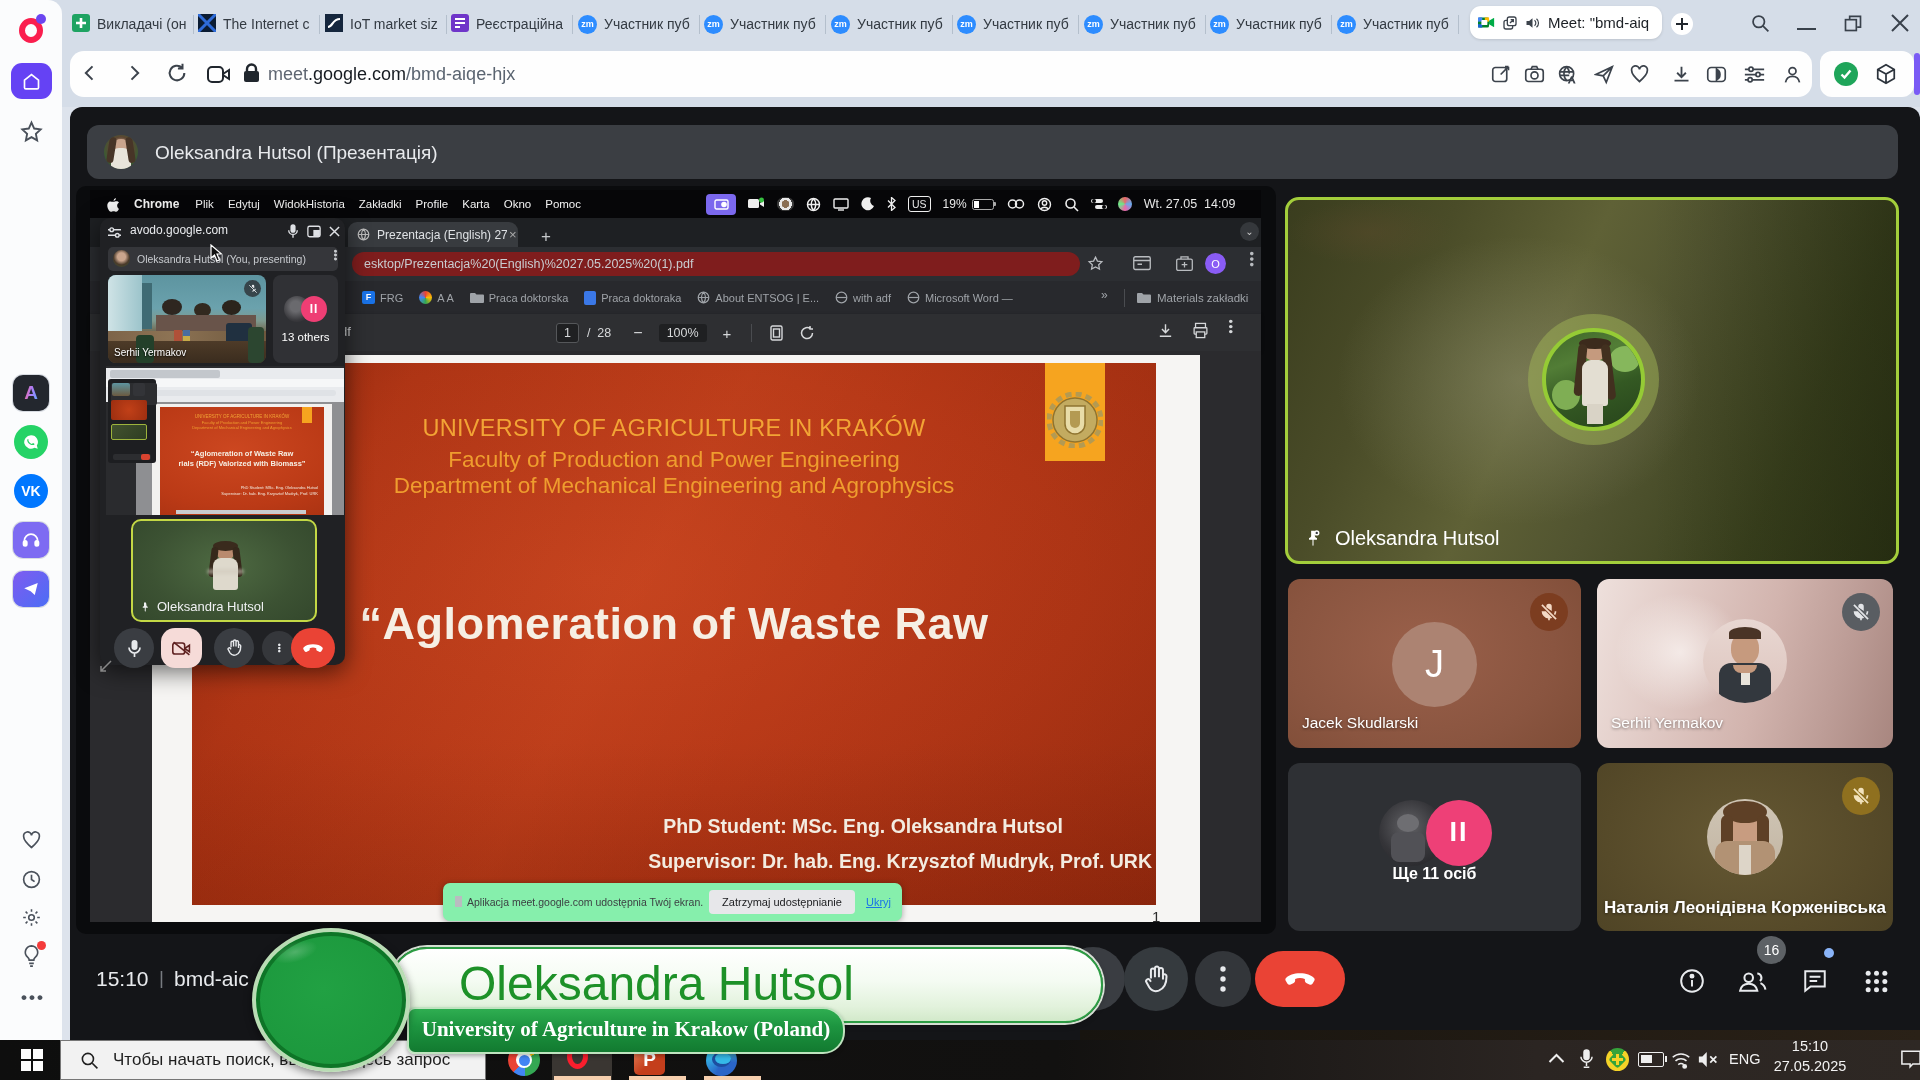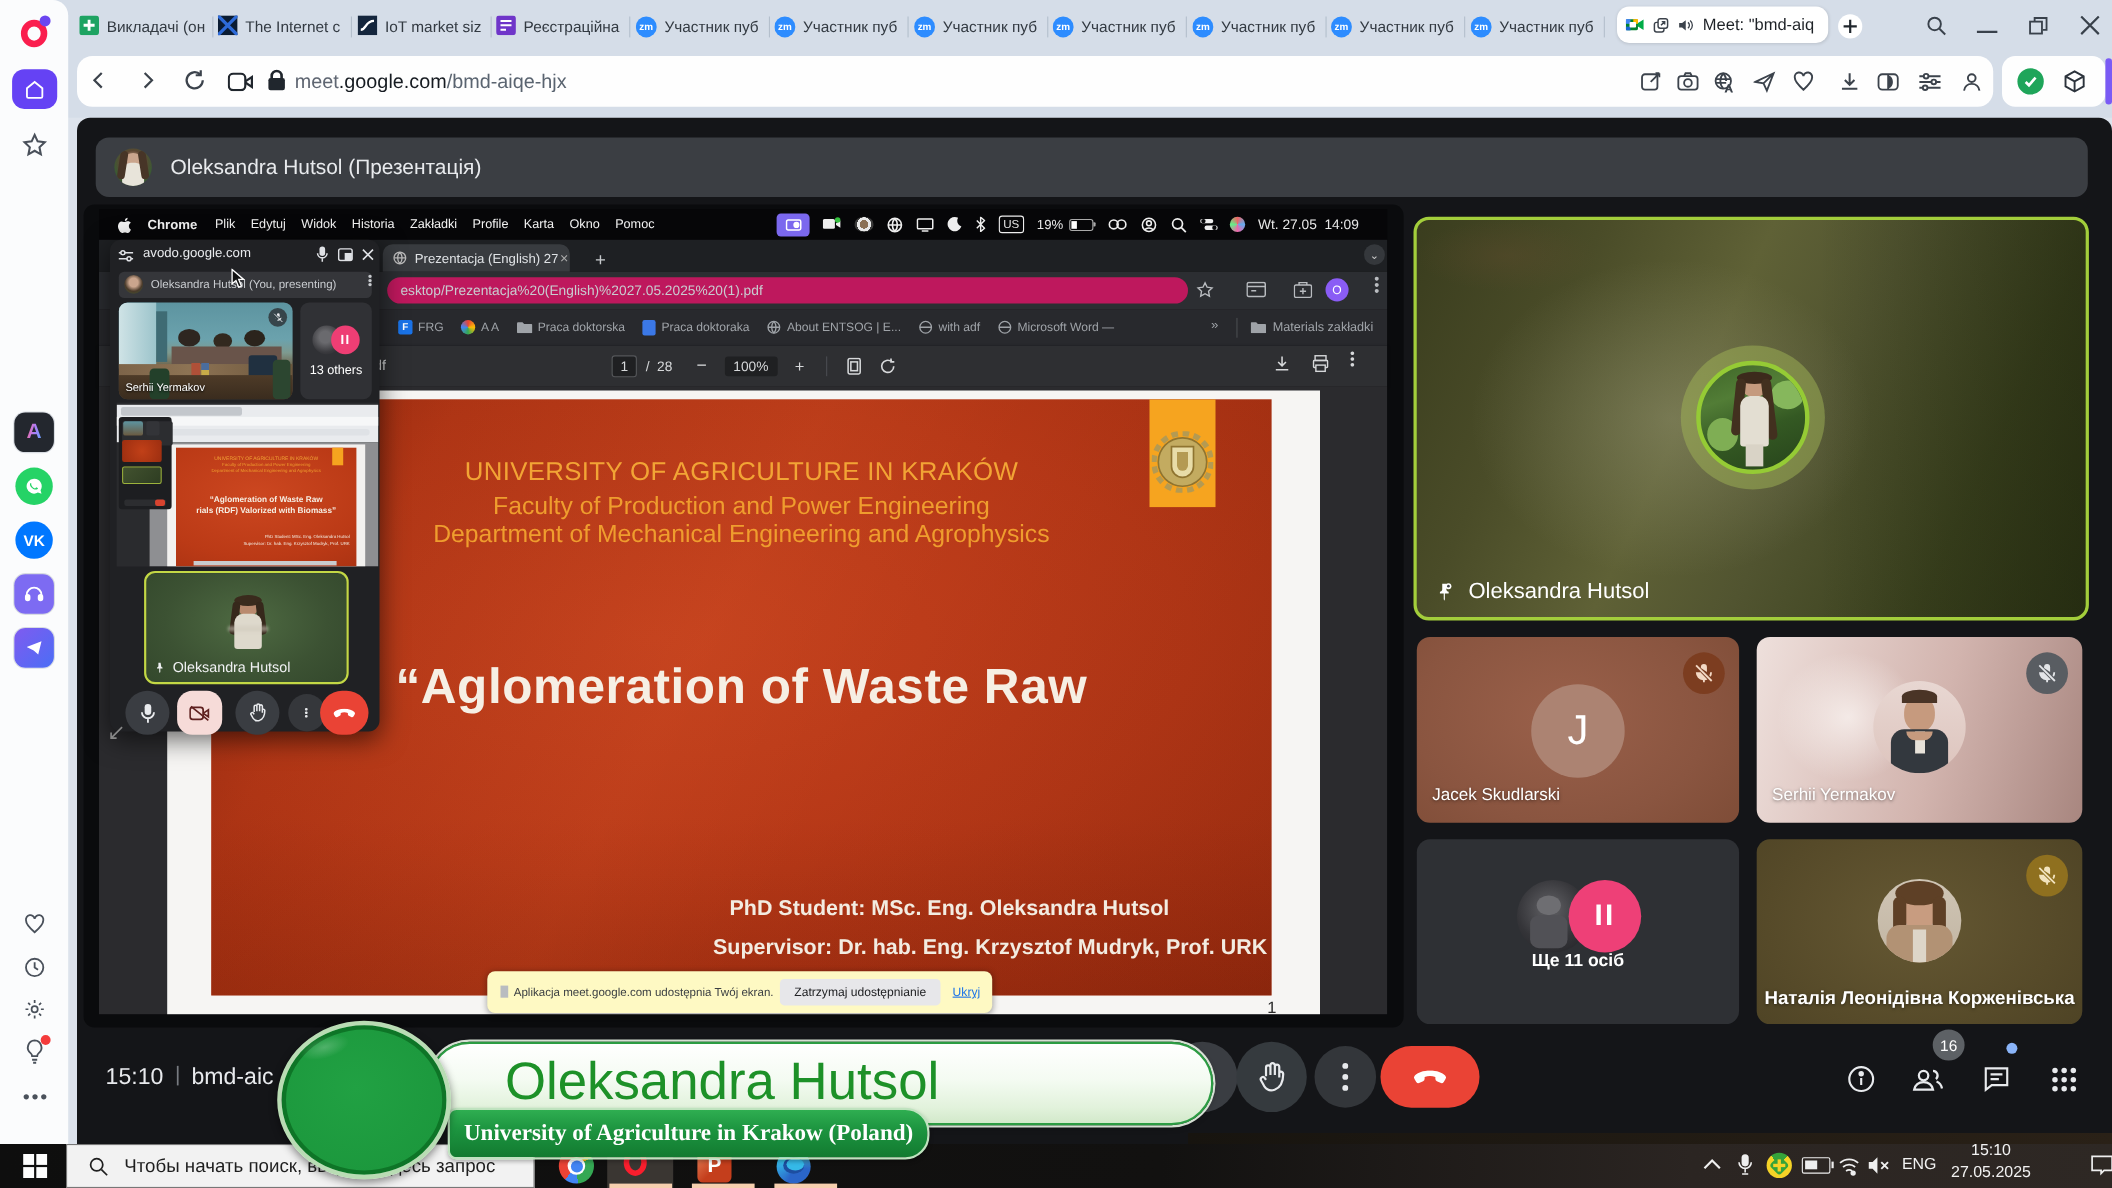--- a/index.html
+++ b/index.html
@@ -245,21 +245,21 @@
 
 
 <div class="abs flex" style="left:90px;top:190px;width:1171px;height:28px;background:#060608;color:#f2f2f2;font-size:11.5px;">
   <svg style="margin-left:17px;" width="13" height="15" viewBox="0 0 13 15" fill="#f2f2f2">
       <path d="M9 1 a3 3 0 0 1 -2.5 3 A3 3 0 0 1 9 1 Z M6.5 4.8 c1 0 1.6 -.6 2.9 -.6 c1 0 2 .5 2.6 1.4 c-1.5 1 -2 2.2 -1.8 3.6 c.2 1.2 .9 2.1 1.8 2.6 c-.5 1.2 -1.6 3 -2.9 3 c-.9 0 -1.3 -.5 -2.5 -.5 c-1.2 0 -1.7 .5 -2.6 .5 c-1.3 0 -2.6 -2 -3.1 -3.4 C-.3 9 .3 5.6 2.6 4.6 c.9 -.4 2.2 .2 3 .2 Z"></path>
     </svg>
   <b style="margin-left:14px;font-size:12px;">Chrome</b>
   <span style="margin-left:16px;">Plik</span>
     <span style="margin-left:14px;">Edytuj</span>
     <span style="margin-left:14px;">Widok</span>
-    <span style="margin-left:14px;">Historia</span>
+    <span style="">Historia</span>
     <span style="margin-left:14px;">Zakładki</span>
     <span style="margin-left:14px;">Profile</span>
     <span style="margin-left:14px;">Karta</span>
     <span style="margin-left:14px;">Okno</span>
     <span style="margin-left:14px;">Pomoc</span>
 </div>
 <div class="abs flex" style="left:706px;top:193px;width:555px;height:22px;color:#e8e8e8;">
   <span class="flex" style="width:30px;height:21px;background:#7b68ee;border-radius:4px;justify-content:center;">
       <svg width="15" height="11" viewBox="0 0 15 11" fill="none" stroke="#fff" stroke-width="1.4">
         <rect x="1" y="1" width="13" height="9" rx="1.5"></rect>
@@ -321,21 +321,21 @@
       <circle cx="7" cy="7" r="5.7"></circle>
       <path d="M7 1.3 a8.6 8.6 0 0 1 0 11.4 M7 1.3 a8.6 8.6 0 0 0 0 11.4 M1.3 7 H12.7"></path>
     </svg>
   <span style="margin-left:7px;white-space:nowrap;overflow:hidden;width:130px;font-size:12px;">Prezentacja (English) 27.05.</span>
   <span style="margin-left:2px;color:#aaa;font-size:13px;">×</span>
 </div>
 <div class="abs" style="left:541px;top:227px;color:#c6c9cc;font-size:17px;">+</div>
 <div class="abs flex" style="left:1240px;top:222px;width:19px;height:19px;border-radius:50%;background:#35383c;color:#ccc;justify-content:center;font-size:10px;">⌄</div>
 
 <div class="abs" style="left:90px;top:247px;width:1171px;height:34px;background:#2c2e32;"></div>
-<div class="abs flex" style="left:352px;top:252px;width:728px;height:24px;background:#be185d;border-radius:12px;color:#c9ccd0;font-size:12.5px;overflow:hidden;">
+<div class="abs flex" style="left:352px;top:252px;width:728px;height:24px;background:#7f1d1d;border-radius:12px;color:#c9ccd0;font-size:12.5px;overflow:hidden;">
     <span style="margin-left:12px;white-space:nowrap;">esktop/Prezentacja%20(English)%2027.05.2025%20(1).pdf</span>
   </div>
 <svg class="abs" style="left:1087px;top:255px;" width="17" height="17" viewBox="0 0 24 24" fill="none" stroke="#b9bcc0" stroke-width="1.8">
     <path d="M12 3 L14.7 8.6 L21 9.5 L16.5 13.8 L17.6 20 L12 17 L6.4 20 L7.5 13.8 L3 9.5 L9.3 8.6 Z"></path>
   </svg>
 <svg class="abs" style="left:1133px;top:256px;" width="18" height="15" viewBox="0 0 24 20" fill="none" stroke="#b9bcc0" stroke-width="1.8">
     <rect x="1" y="1" width="22" height="17" rx="2"></rect>
     <path d="M1 6 H23 M6 11 H12"></path>
   </svg>
 <svg class="abs" style="left:1176px;top:256px;" width="17" height="16" viewBox="0 0 24 22" fill="none" stroke="#b9bcc0" stroke-width="1.8">
@@ -441,21 +441,21 @@
   <div class="abs" style="left:0;top:84px;width:100%;text-align:center;color:#ef9d2e;font-size:22.5px;">Faculty of Production and Power Engineering</div>
   <div class="abs" style="left:0;top:110px;width:100%;text-align:center;color:#ef9d2e;font-size:22.5px;">Department of Mechanical Engineering and Agrophysics</div>
 
   <div class="abs" style="left:0;top:235px;width:100%;text-align:center;color:#f6efe4;font-size:45px;font-weight:bold;letter-spacing:.5px;">“Aglomeration of Waste Raw</div>
 
   <div class="abs" style="right:93px;top:452px;color:#f3ece1;font-size:19.5px;font-weight:bold;">PhD Student: MSc. Eng. Oleksandra Hutsol</div>
   <div class="abs" style="right:4px;top:487px;color:#f3ece1;font-size:19.5px;font-weight:bold;">Supervisor: Dr. hab. Eng. Krzysztof Mudryk, Prof. URK</div>
 </div>
 <div class="abs" style="left:1152px;top:908px;color:#2a2a2a;font-size:15px;">1</div>
 
-<div class="abs" style="left:443px;top:883px;width:459px;height:38px;background:#fef9c3;border-radius:7px;box-shadow:0 1px 6px rgba(0,0,0,.35);font-size:11px;color:#3c4043;white-space:nowrap;overflow:hidden;">
+<div class="abs" style="left:443px;top:883px;width:459px;height:38px;background:#86efac;border-radius:7px;box-shadow:0 1px 6px rgba(0,0,0,.35);font-size:11px;color:#3c4043;white-space:nowrap;overflow:hidden;">
   <span class="abs" style="left:12px;top:13px;width:7px;height:11px;background:#b9bcc0;"></span>
   <span class="abs" style="left:24px;top:13px;font-size:10.5px;">Aplikacja meet.google.com udostępnia Twój ekran.</span>
   <span class="abs" style="left:266px;top:7px;width:146px;height:24px;background:#e7e7ea;border-radius:4px;color:#202124;text-align:center;line-height:24px;font-size:11px;">Zatrzymaj udostępnianie</span>
   <span class="abs" style="left:423px;top:13px;color:#1a73e8;text-decoration:underline;font-size:11px;">Ukryj</span>
 </div>
 
 <div class="abs" style="left:100px;top:218px;width:245px;height:447px;background:#202124;border-radius:10px;box-shadow:0 6px 24px rgba(0,0,0,.6);"></div>
 
 <svg class="abs" style="left:107px;top:226px;" width="15" height="13" viewBox="0 0 16 14" fill="none" stroke="#dfe1e5" stroke-width="1.5">
     <path d="M1 4 H15 M1 10 H15"></path>

